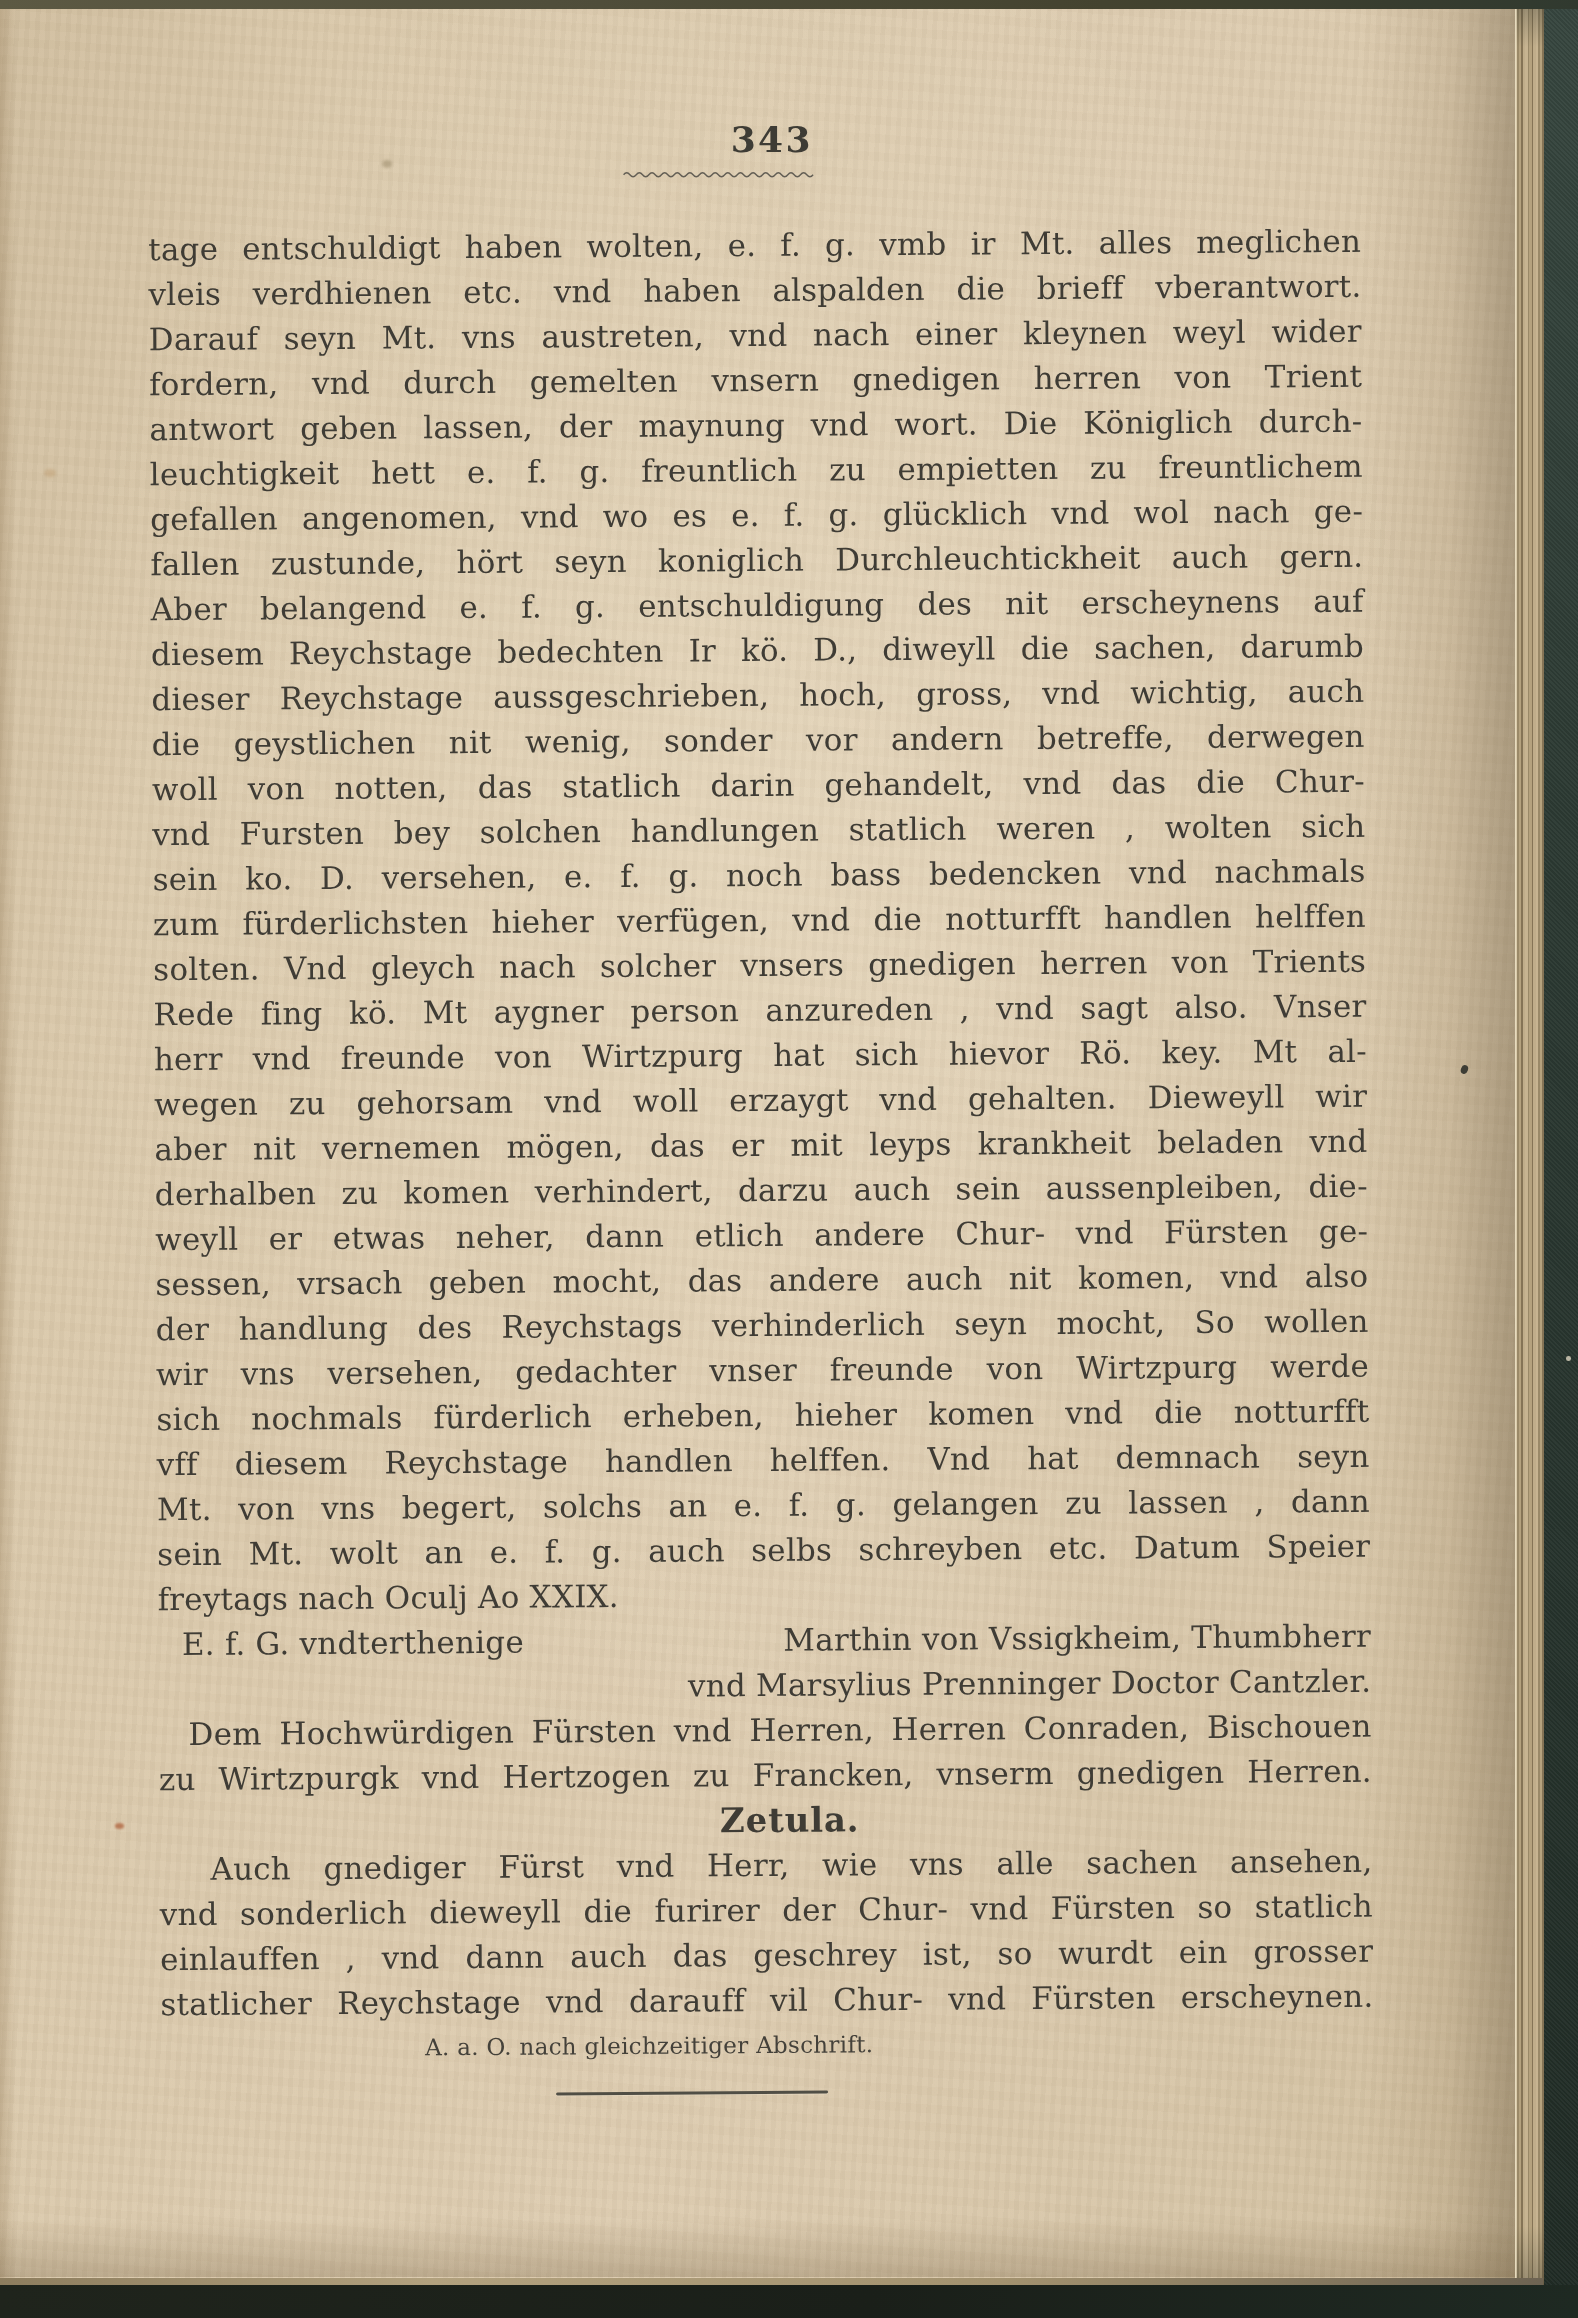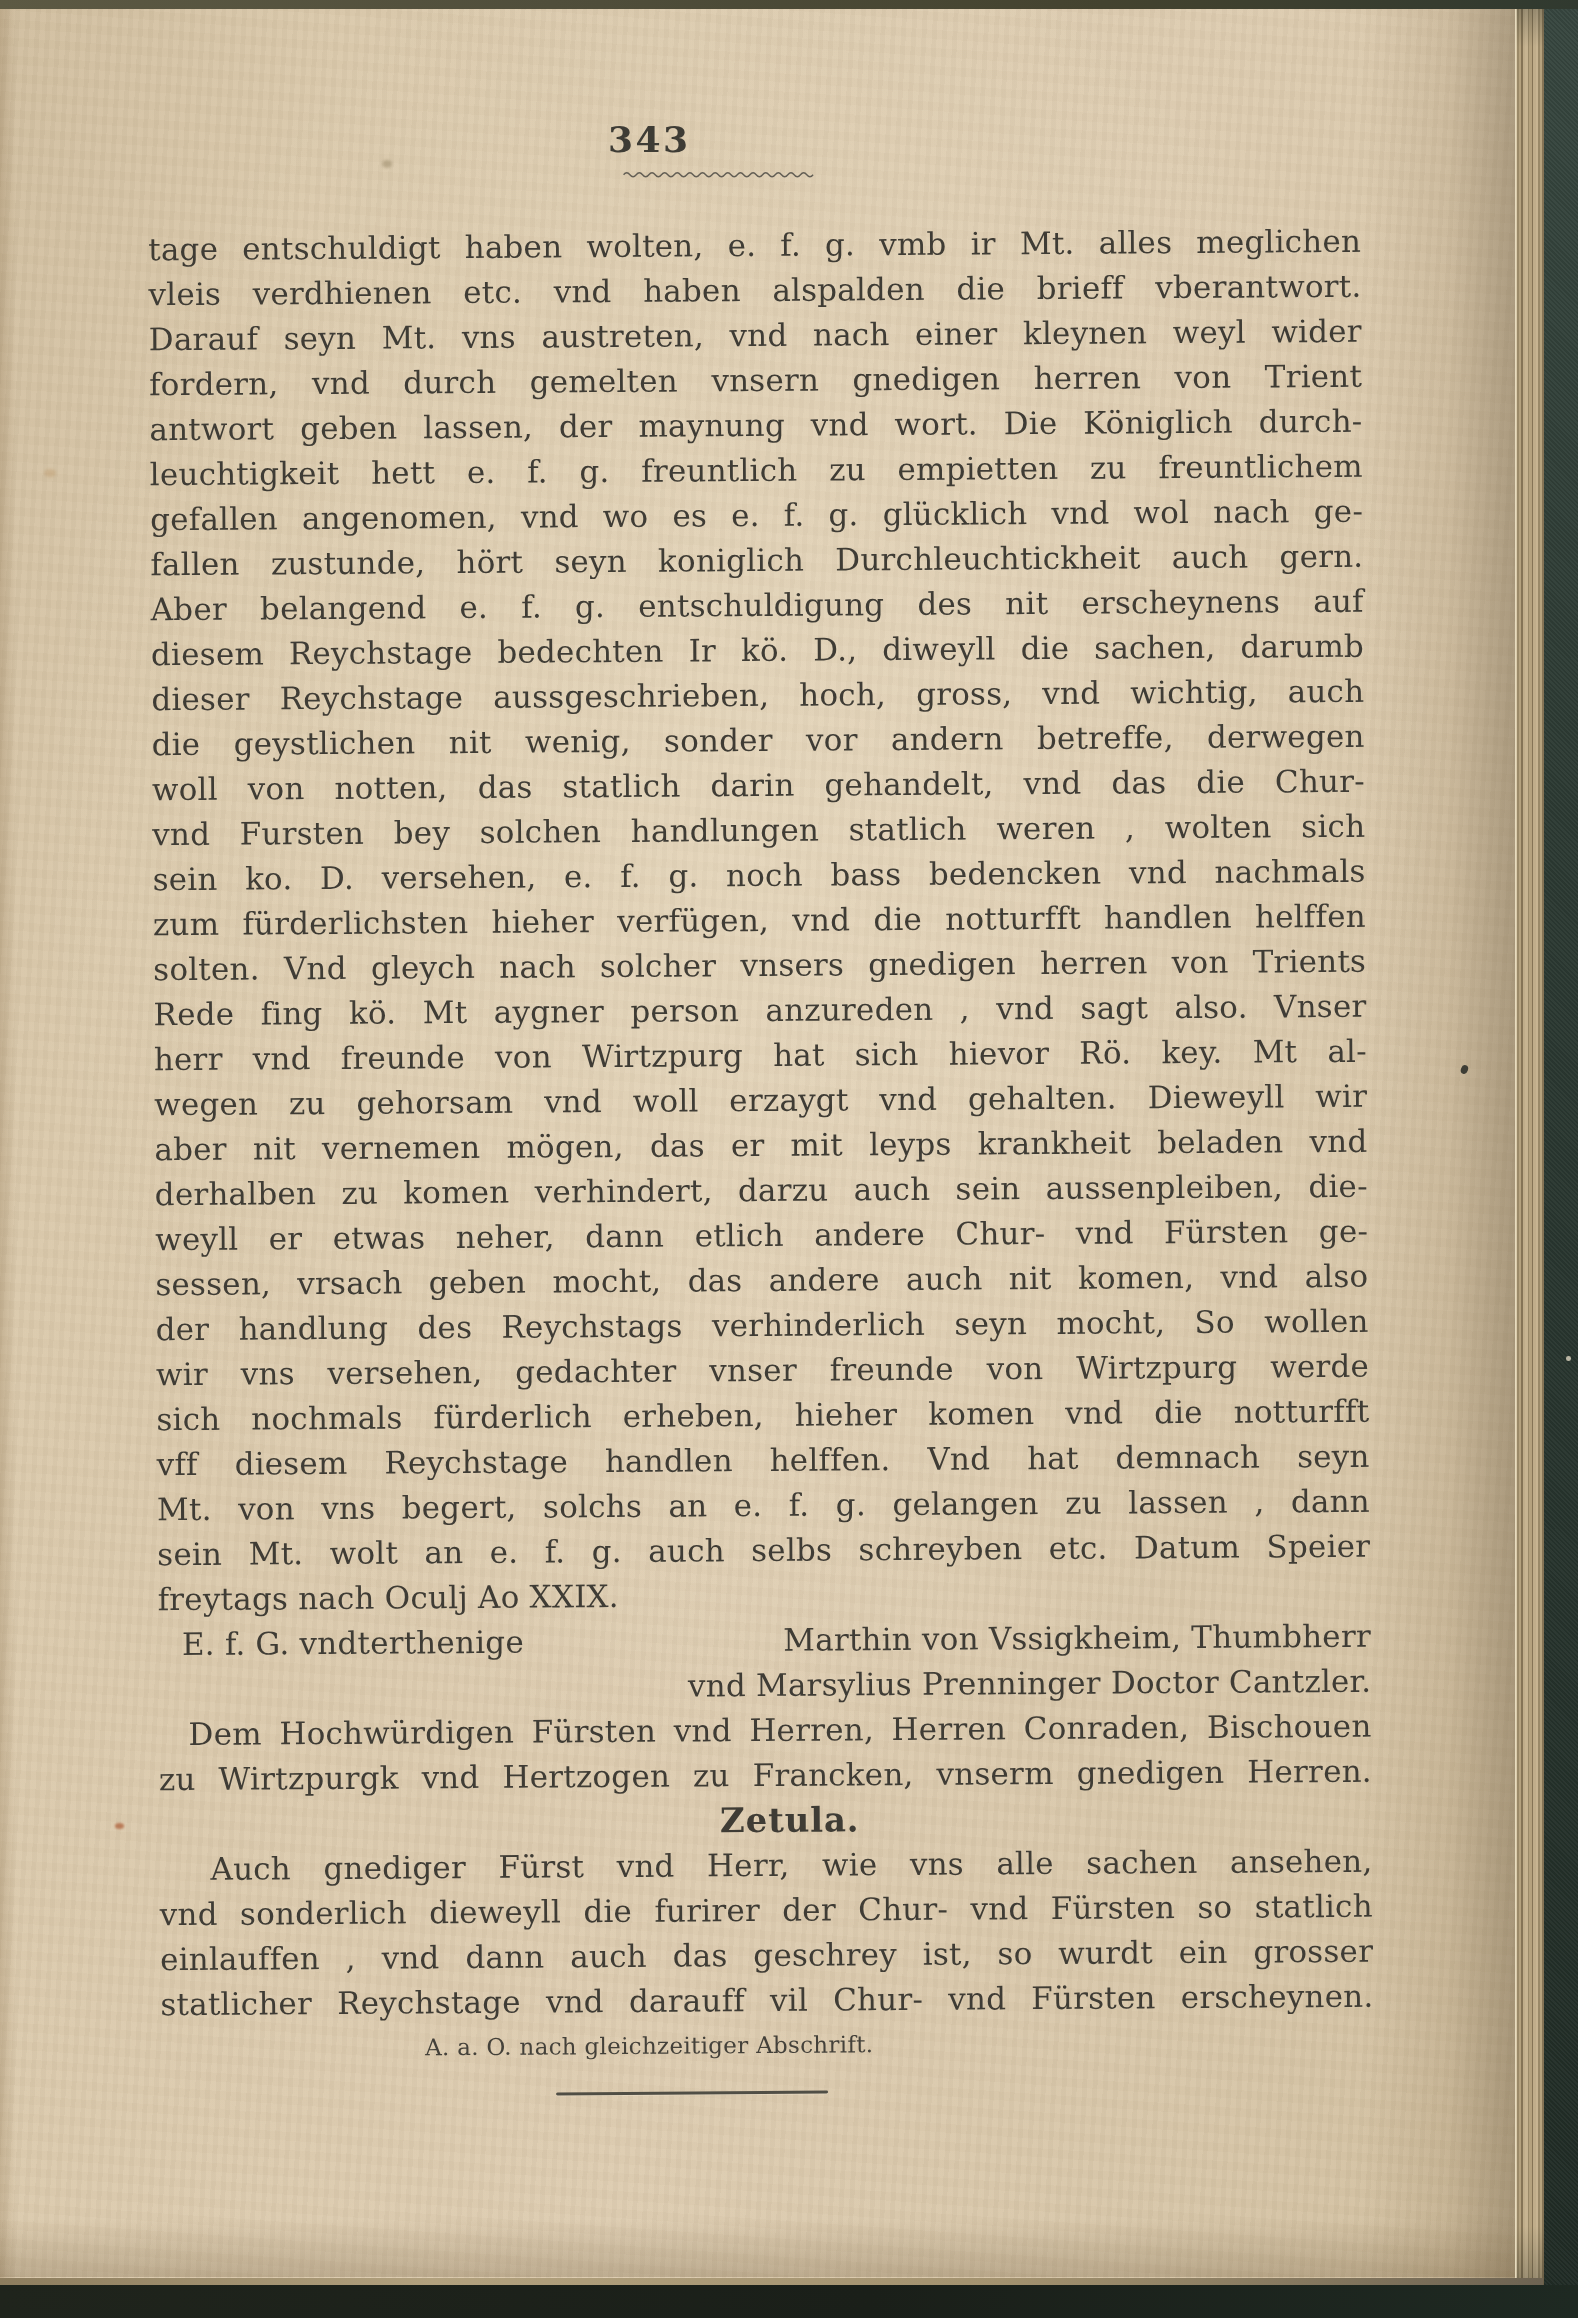--- a/index.html
+++ b/index.html
@@ -42,21 +42,21 @@
 
   
   .speck{position:absolute;border-radius:50%;}
   .sp1{left:1461px;top:1065px;width:7px;height:8.7px;background:#3d3d35;transform:rotate(20deg);}
   .sp2{left:115px;top:1823px;width:8.7px;height:5.5px;background:#a8532c;opacity:.65;filter:blur(0.8px);}
   .sp3{left:382px;top:160px;width:10.3px;height:8px;background:#8a7a58;opacity:.45;filter:blur(1.6px);}
   .sp4{left:44px;top:469px;width:12px;height:8px;background:#b08550;opacity:.3;filter:blur(1.6px);}
   .sp5{left:1566px;top:1356px;width:4.7px;height:4.7px;background:#ded6c2;opacity:.8;}
 
   
-  .pagenum{position:absolute;top:118px;left:608px;width:205px;text-align:left;
+  .pagenum{position:absolute;top:118px;left:608px;width:205px;text-align:right;
     font-size:36px;font-weight:700;letter-spacing:2.4px;color:#3e3c35;}
   .squiggle{position:absolute;top:170px;left:622px;}
 
   .textblock{position:absolute;left:148px;top:223px;width:1213px;
     transform:rotate(-0.4deg);transform-origin:50% 0;color:#3f3c35;}
   .line{height:45px;line-height:45px;font-size:31px;letter-spacing:0.2px;
     text-align:justify;text-align-last:justify;white-space:nowrap;}
   .noj{text-align:left;text-align-last:left;}
   .i38{padding-left:30px;}
   .i65{padding-left:51px;}

